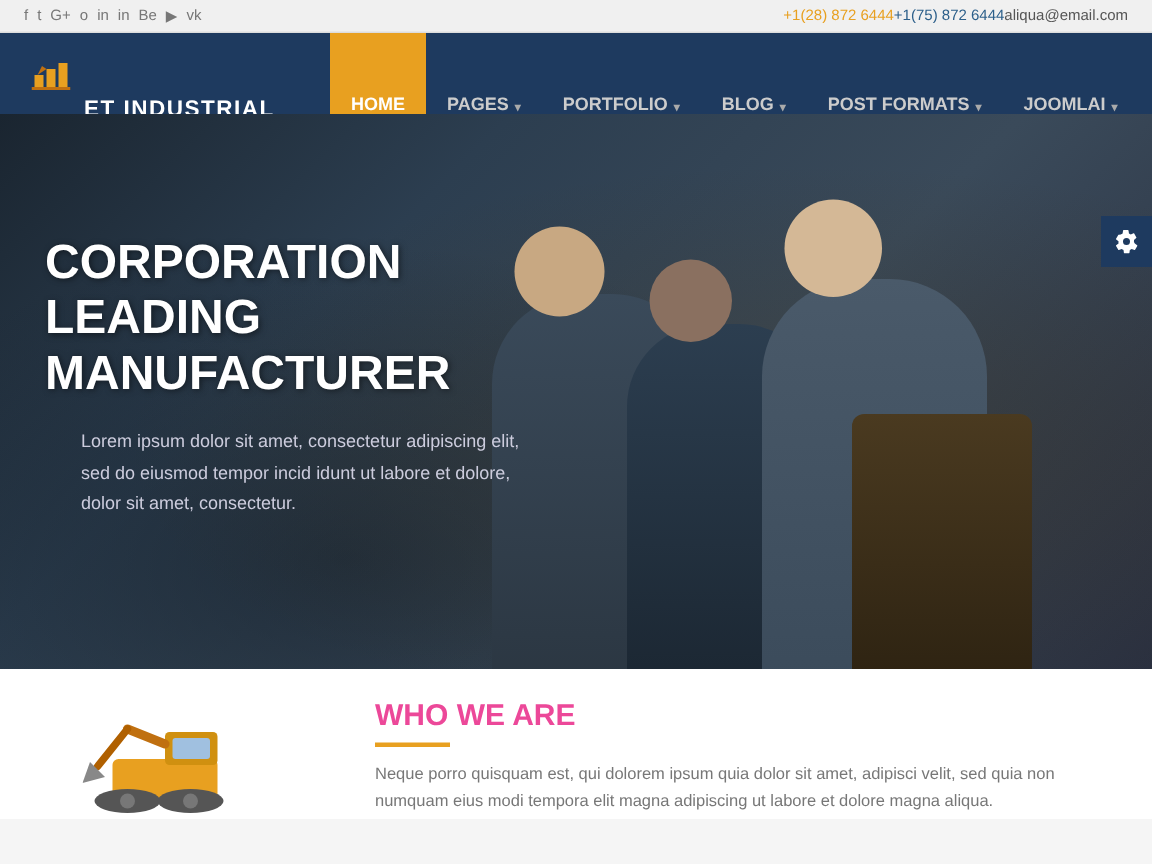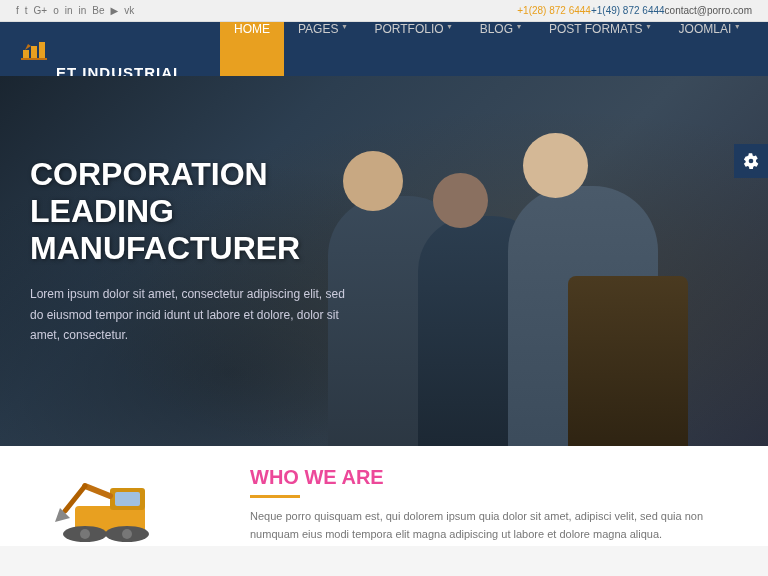--- a/index.html
+++ b/index.html
@@ -54,27 +54,27 @@
       margin-top: 46px;
     }
     .logo-text span { color: #ffffff; }
     .nav-area {
       display: flex;
       align-items: stretch;
       flex: 1;
     }
     .nav-item {
       display: flex;
-      align-items: flex-start;
+      align-items: flex-end;
       padding: 0 14px;
       color: #ccc;
       font-size: 12px;
       cursor: pointer;
       text-transform: uppercase;
-      font-weight: 400;
+      font-weight: 700;
       gap: 4px;
       position: relative;
       white-space: nowrap;
     }
     .nav-item.active {
       background: #e8a020;
       color: #fff;
     }
     .nav-item .arrow {
       font-size: 8px;
@@ -194,20 +194,21 @@
       line-height: 1.15;
       text-transform: uppercase;
       margin-bottom: 18px;
       text-shadow: 1px 1px 4px rgba(0,0,0,0.5);
     }
     .hero-desc {
       font-size: 12px;
       color: #ccd;
       line-height: 1.7;
       margin-bottom: 28px;
+      margin-left: 24px;
     }
     .btn-readmore {
       background: #e8a020;
       color: #fff;
       border: none;
       padding: 10px 24px;
       border-radius: 20px;
       font-size: 11px;
       font-weight: bold;
       text-transform: uppercase;
@@ -267,22 +268,22 @@
     <span>G+</span>
     <span>o</span>
     <span>in</span>
     <span>in</span>
     <span>Be</span>
     <span>▶</span>
     <span>vk</span>
   </div>
   <div class="top-bar-contact">
     <span class="phone">+1(28) 872 6444</span>
-    <span class="fax">+1(49) 872 6444</span>
-    <span class="email">contact@porro.com</span>
+    <span class="fax">+1(75) 872 6444</span>
+    <span class="email">aliqua@email.com</span>
   </div>
 </div>
 
 <header class="header">
   <div class="logo-area">
 
     <div class="logo-icon">
       <svg width="26" height="26" viewBox="0 0 26 26" fill="none" xmlns="http://www.w3.org/2000/svg">
         <rect x="2" y="14" width="6" height="10" fill="#e8a020"></rect>
         <rect x="10" y="10" width="6" height="14" fill="#e8a020"></rect>

